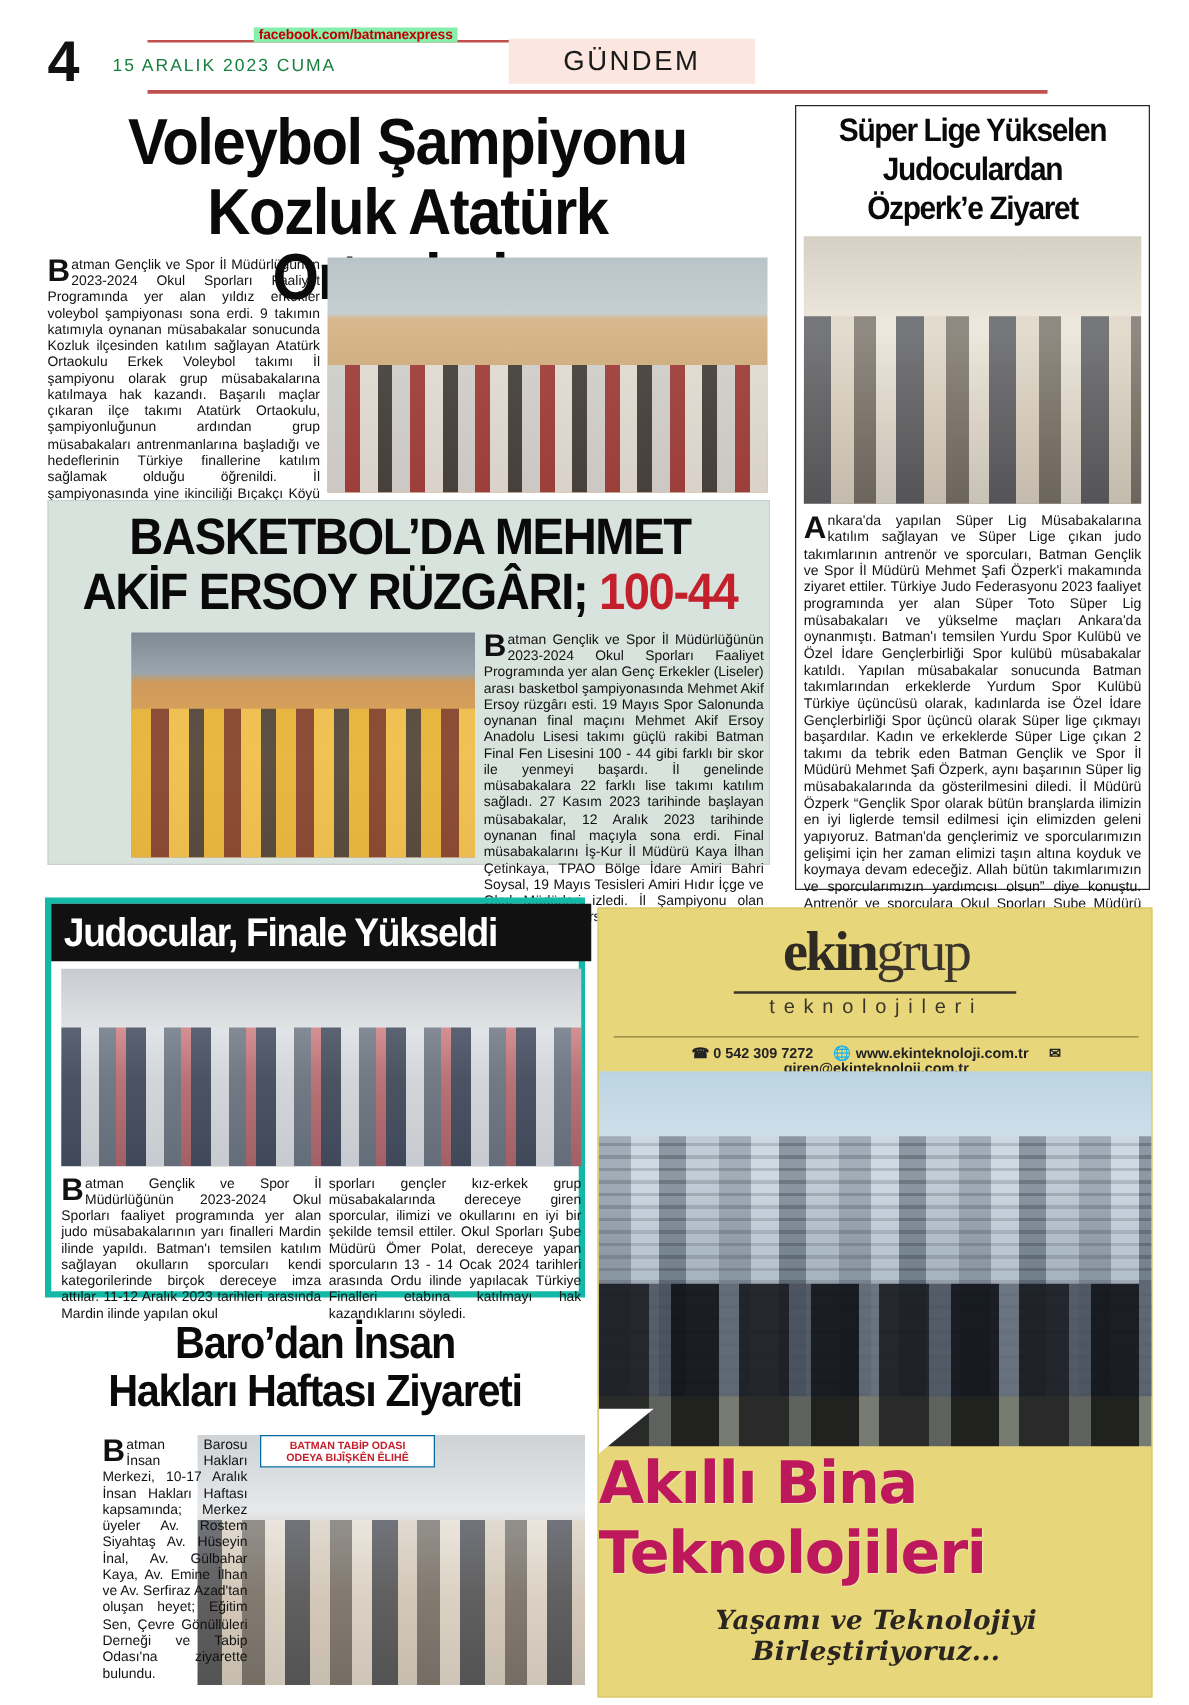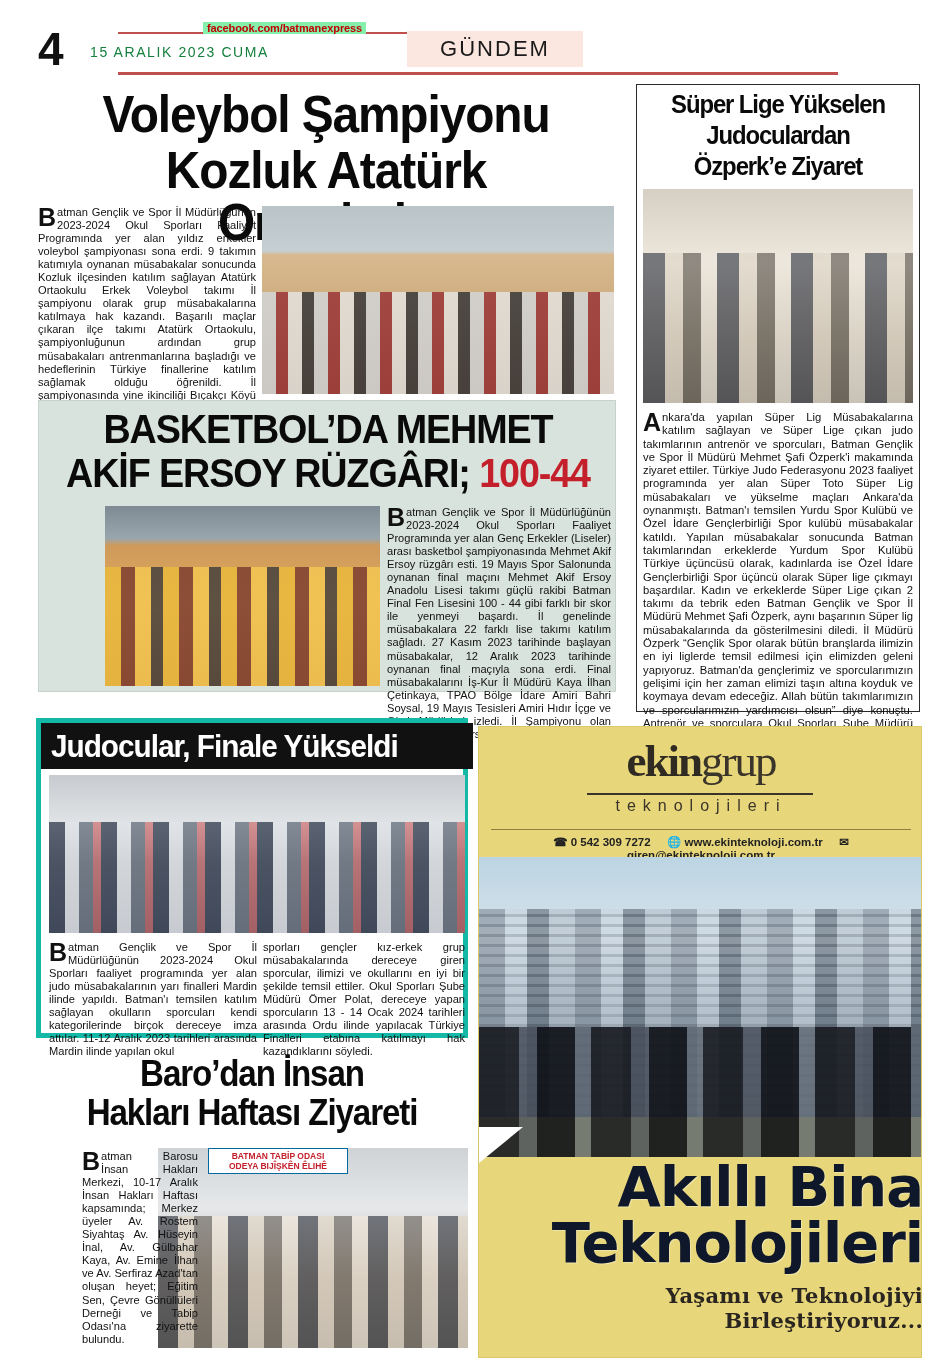--- a/index.html
+++ b/index.html
@@ -26,21 +26,21 @@
     position: absolute; left: 203px; top: 22px;
     font-size: 11px; font-weight: 700; color: #c00000;
     background: #86efac; padding: 0 4px; letter-spacing: -0.1px;
   }
   .date-line {
     position: absolute; left: 90px; top: 44px;
     font-size: 14px; font-weight: 400; color: #15803d;
     letter-spacing: 1.6px; font-family: "Liberation Sans", sans-serif;
   }
   .section-tab {
-    position: absolute; left: 407px; top: 31px; width: 176px; height: 36px;
+    position: absolute; left: 407px; top: 31px; width: 197px; height: 36px;
     background: #fbe7e0; display: flex; align-items: center; justify-content: center;
   }
   .section-tab span {
     font-size: 22px; font-weight: 500; color: #1a1a1a; letter-spacing: 2px;
   }
   .masthead-rule {
     position: absolute; left: 118px; top: 72px; width: 720px; height: 3px;
     background: #c0504d;
   }
   .logo-box {
@@ -190,28 +190,28 @@
     background:
       repeating-linear-gradient(90deg, rgba(120,130,142,.55) 0 26px, rgba(200,210,220,.5) 26px 48px, rgba(70,80,92,.5) 48px 70px, rgba(175,185,196,.5) 70px 96px),
       repeating-linear-gradient(0deg, rgba(40,45,55,.35) 0 3px, rgba(255,255,255,0) 3px 10px);
   }
   .ad-devices {
     position: absolute; left: 0; top: 300px; width: 444px; height: 130px;
     background:
       repeating-linear-gradient(90deg, rgba(25,28,34,.92) 0 40px, rgba(70,78,90,.85) 40px 58px, rgba(15,18,24,.92) 58px 96px, rgba(90,100,112,.8) 96px 112px);
   }
   .ad-hl {
-    position: absolute; left: 0; top: 432px; width: 444px; text-align: right;
-    font-size: 56px; font-weight: 700; color: #0f172a; line-height: 56px;
+    position: absolute; left: 0; top: 432px; width: 444px; text-align: left;
+    font-size: 47px; font-weight: 700; color: #be185d; line-height: 56px;
     letter-spacing: -1px; font-family: "DejaVu Sans", sans-serif;
     text-shadow: 1px 1px 0 rgba(255,255,255,.35);
   }
   .ad-slogan {
-    position: absolute; left: 0; top: 556px; width: 444px; text-align: right;
-    font-size: 21px; font-weight: 700; color: #2a2520;
+    position: absolute; left: 0; top: 556px; width: 444px; text-align: center;
+    font-size: 21px; font-style: italic; font-weight: 700; color: #2a2520;
     font-family: "DejaVu Serif", serif; letter-spacing: .3px;
   }
   .ad-corner {
     position: absolute; left: 0; top: 400px; width: 0; height: 0;
     border-left: 44px solid #fff; border-bottom: 36px solid transparent;
   }
 
   .capt-banner {
     position: absolute; background: #fff; border: 1px solid #0369a1;
     text-align: center; color: #c4202c; font-weight: 700;

